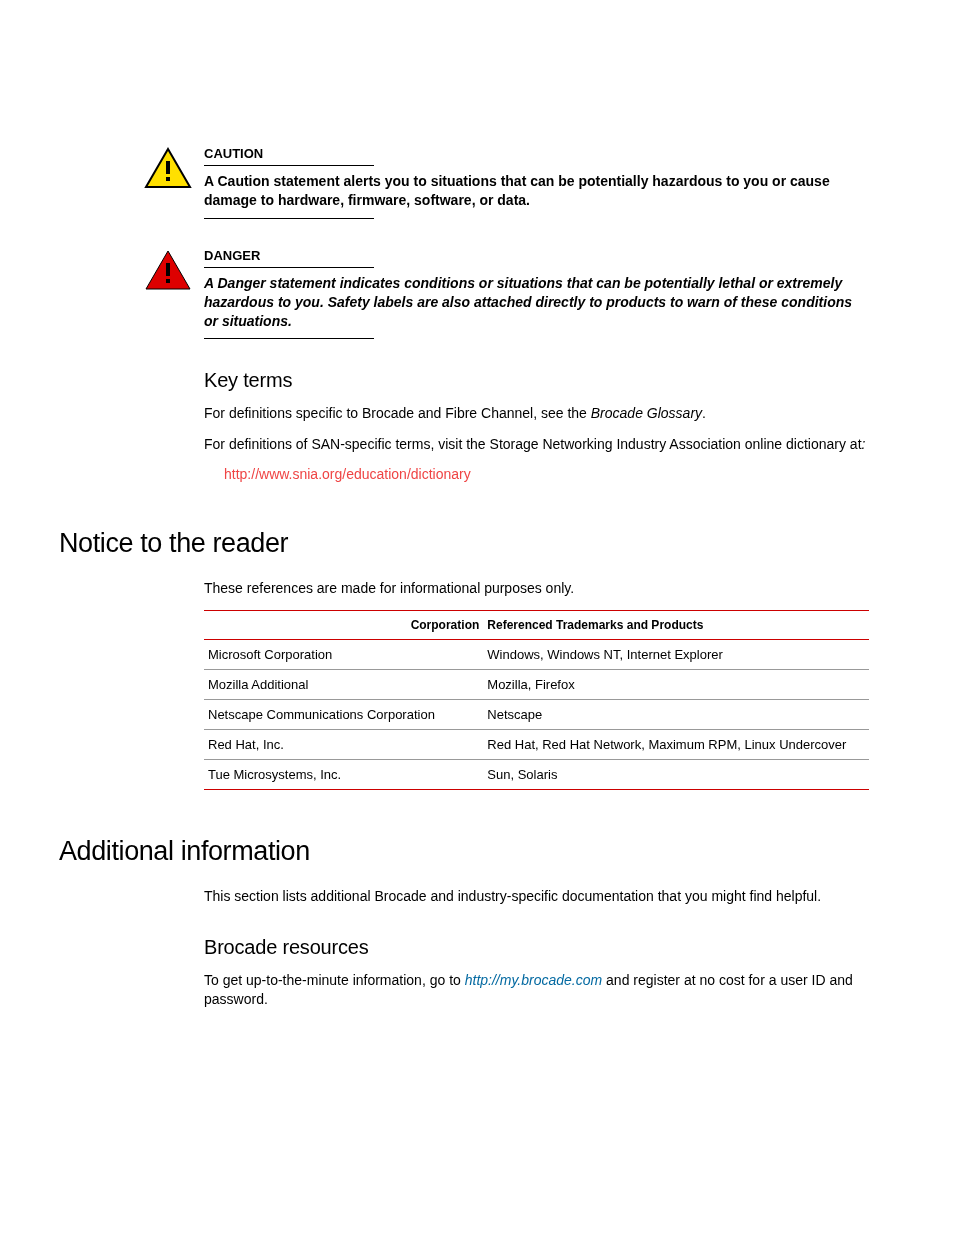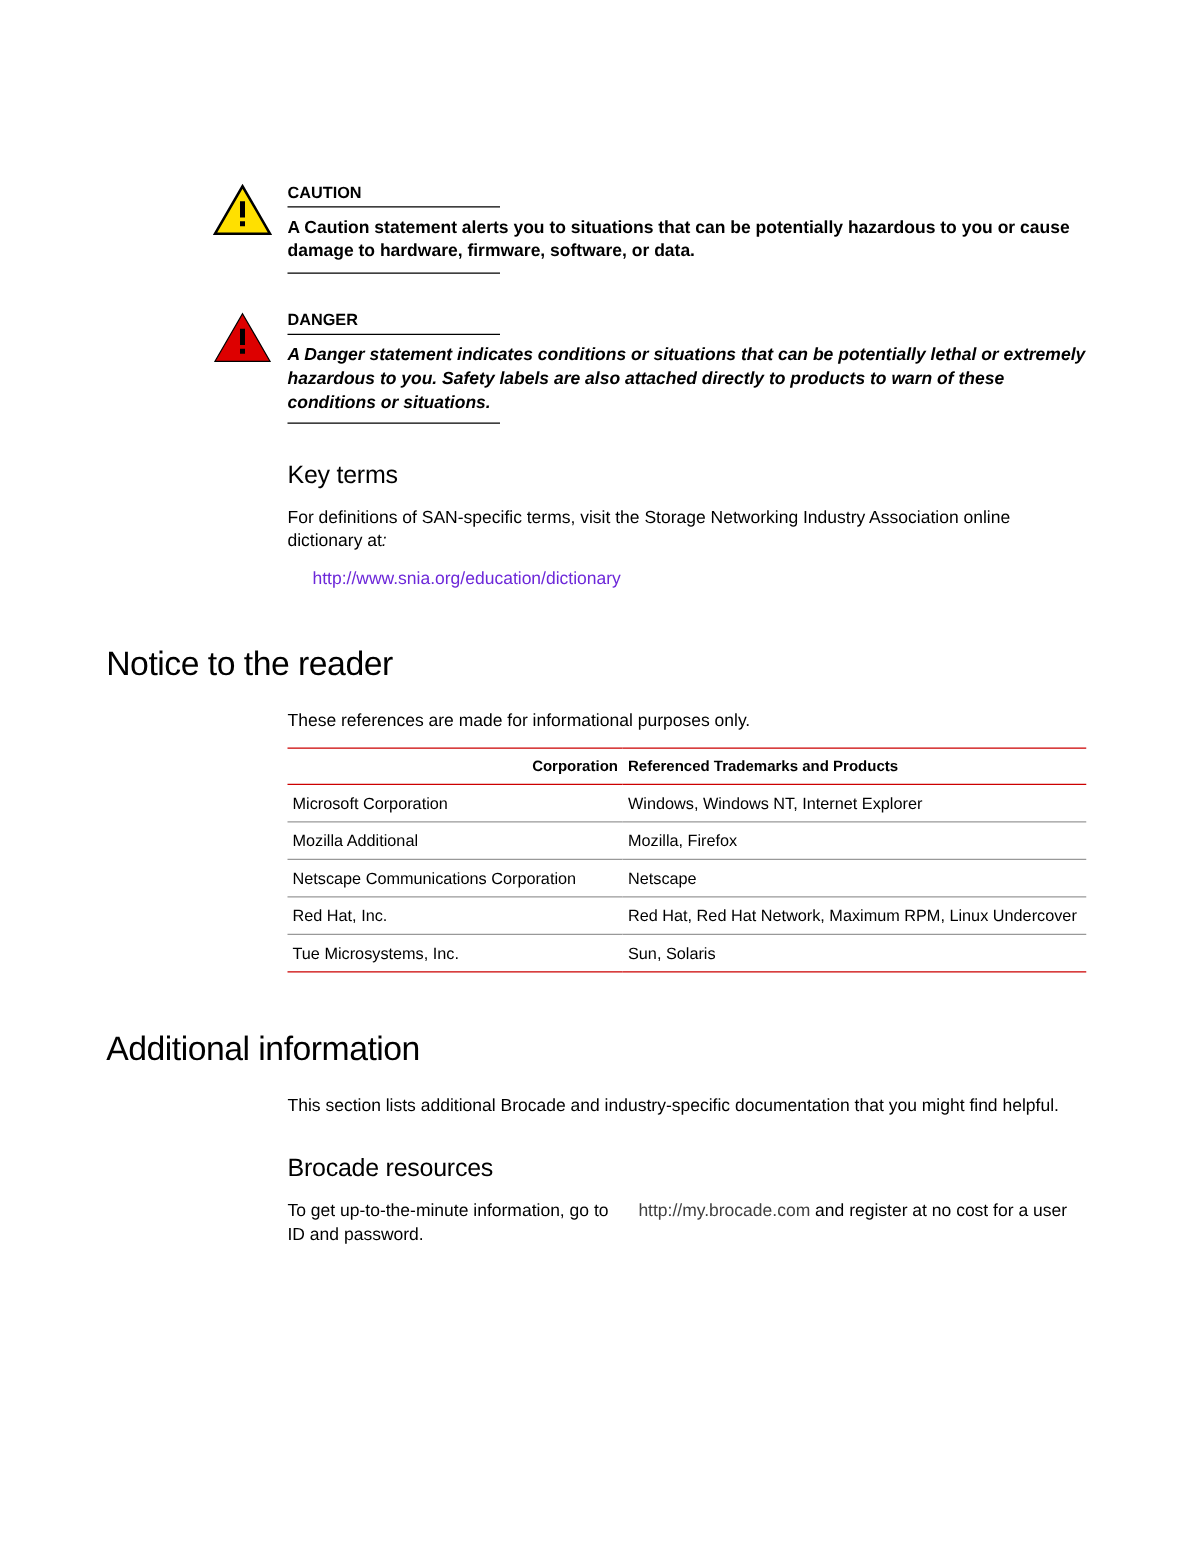--- a/index.html
+++ b/index.html
@@ -8,21 +8,21 @@
     padding: 0;
     background: #fff;
     color: #000;
     font-size: 14px;
   }
   .page {
     width: 954px;
     height: 1235px;
     position: relative;
     box-sizing: border-box;
-    padding: 145px 85px 0 85px;
+    padding: 145px 85px 0 59px;
   }
   .content-block {
     margin-left: 145px;
   }
   .alert-block {
     display: flex;
     align-items: flex-start;
     margin-bottom: 28px;
   }
   .alert-icon {
@@ -69,27 +69,27 @@
     margin: 46px 0 20px 0;
     margin-left: 0;
     letter-spacing: -0.4px;
   }
   .para {
     font-size: 14px;
     line-height: 1.35;
     margin: 8px 0 12px 0;
   }
   .link {
-    color: #6d28d9;
+    color: #ef4444;
     text-decoration: none;
   }
   .link-italic {
-    color: #404040;
+    color: #0369a1;
+    font-style: italic;
     text-decoration: none;
-    margin-left: 20px;
   }
   .italic { font-style: italic; }
   .indent-link {
     margin-left: 20px;
     margin-top: 8px;
     margin-bottom: 12px;
   }
   table.tm {
     border-collapse: collapse;
     width: 100%;
@@ -155,20 +155,23 @@
     <div class="alert-body">
       <div class="alert-heading">DANGER</div>
       <div class="alert-text bold italic">A Danger statement indicates conditions or situations that can be potentially lethal or extremely hazardous to you. Safety labels are also attached directly to products to warn of these conditions or situations.</div>
       <div class="alert-end-rule"></div>
     </div>
   </div>
 
   <div class="content-block">
     <div class="h2">Key terms</div>
     <div class="para">
+      <span>For definitions specific to Brocade and Fibre Channel, see the </span><span class="italic">Brocade Glossary</span><span>.</span>
+    </div>
+    <div class="para">
       <span>For definitions of SAN-specific terms, visit the Storage Networking Industry Association online dictionary at</span><span class="italic">:</span>
     </div>
     <div class="indent-link">
       <a class="link">http://www.snia.org/education/dictionary</a>
     </div>
   </div>
 
   <div class="h1">Notice to the reader</div>
   <div class="content-block">
     <div class="para">These references are made for informational purposes only.</div>

